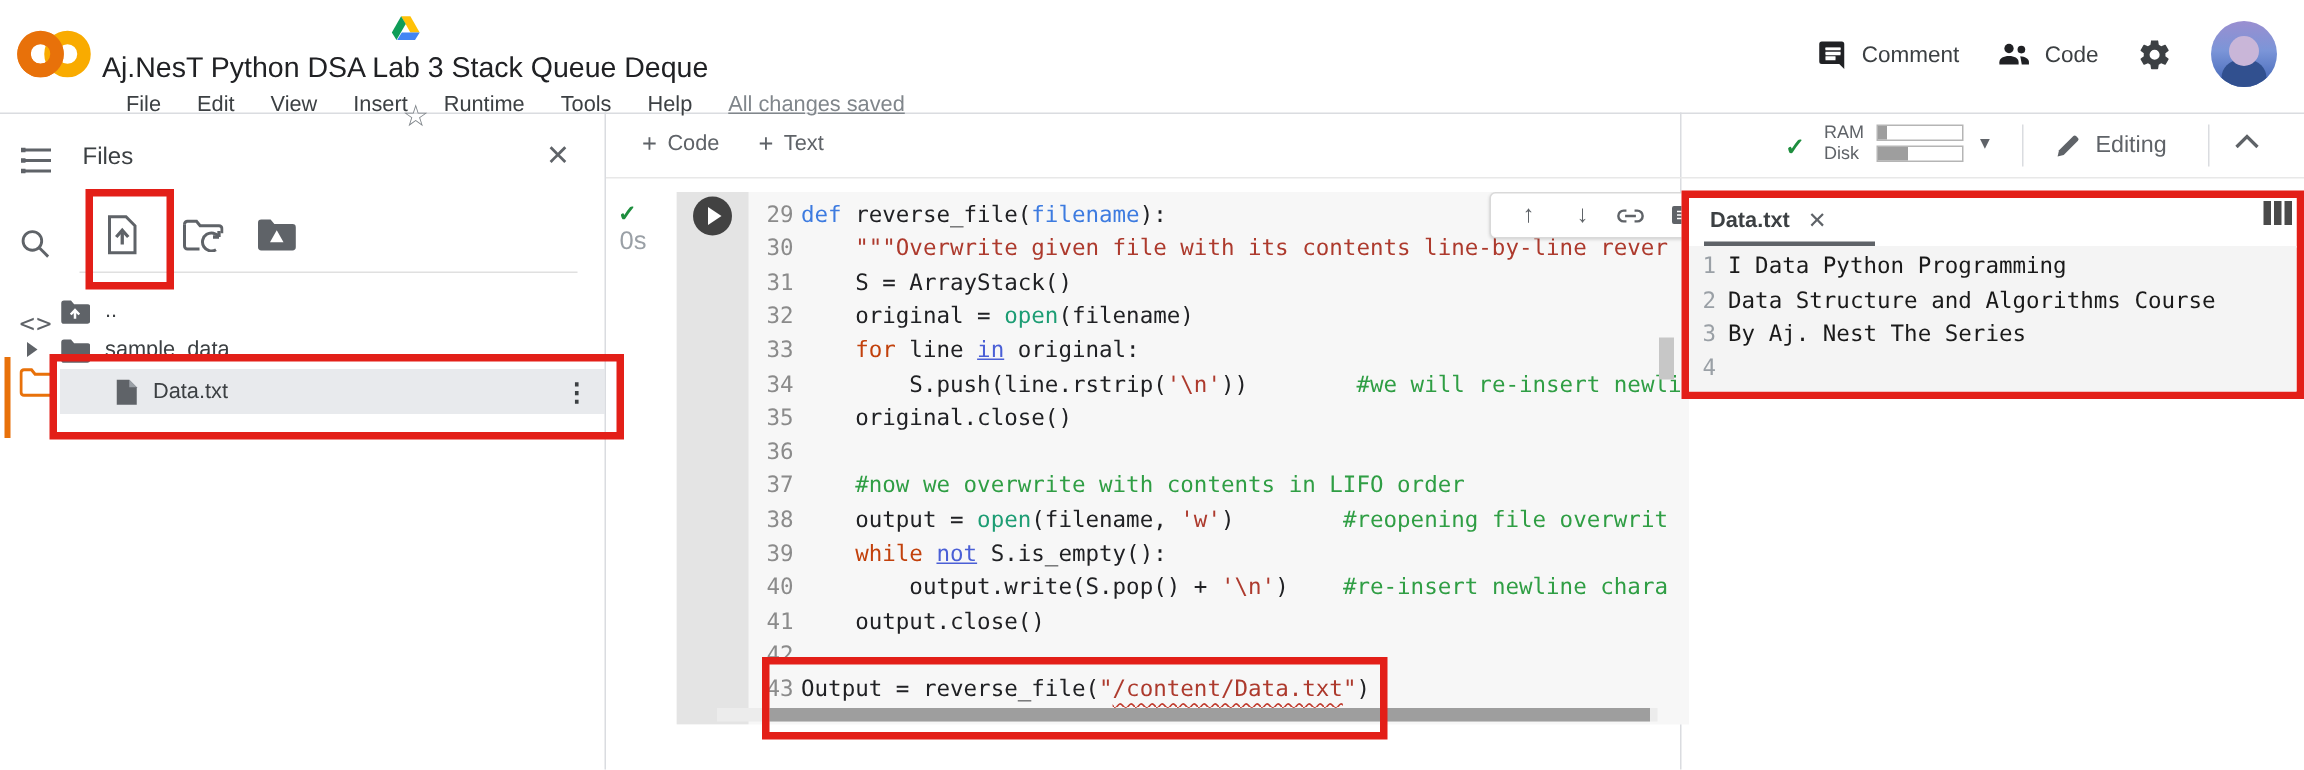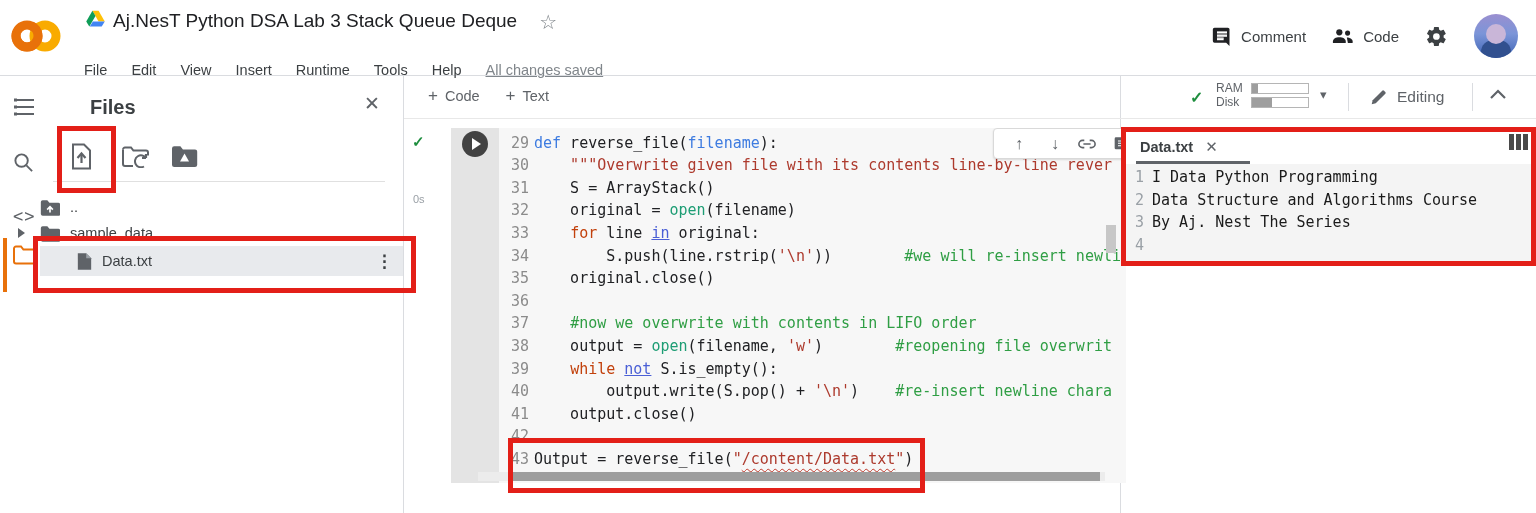--- a/index.html
+++ b/index.html
@@ -1,53 +1,53 @@
 <!DOCTYPE html>
 <html><head>
 <meta charset="utf-8">
 <style>
   html,body{margin:0;padding:0;background:#fff;width:1536px;height:513px;overflow:hidden;
     font-family:"Liberation Sans",sans-serif;-webkit-font-smoothing:antialiased;}
   
   #header{position:absolute;left:0;top:0;width:1536px;height:75px;background:#fff;border-bottom:1px solid #dadce0;}
   #logo{position:absolute;left:10px;top:10px;width:52px;height:52px;}
-  #title-row{position:absolute;left:86px;top:10px;height:28px;display:flex;gap:8px;}
+  #title-row{position:absolute;left:68px;top:10px;height:28px;display:flex;align-items:center;gap:8px;flex-direction:column;}
   #nb-title{font-size:19px;color:#202124;}
   #star{font-size:20px;color:#80868b;margin-left:14px;}
   #menu-bar{position:absolute;left:84px;top:62px;display:flex;align-items:center;gap:24px;font-size:14.5px;color:#3c4043;}
   .mi{cursor:default;}
   .saved{color:#80868b;text-decoration:underline;}
   #hdr-right{position:absolute;right:18px;top:14px;display:flex;align-items:center;gap:26px;}
   .hbtn{display:flex;align-items:center;gap:9px;font-size:15px;color:#3c4043;}
   #avatar{width:44px;height:44px;border-radius:50%;background:linear-gradient(180deg,#9a8fd0 0%,#7b95d8 45%,#3f64b5 100%);position:relative;overflow:hidden;}
   #avatar:after{content:"";position:absolute;left:12px;top:10px;width:20px;height:20px;border-radius:50%;background:#c9b6d8;}
   #avatar .body{position:absolute;left:7px;top:26px;width:30px;height:20px;border-radius:12px 12px 0 0;background:#31508f;}
   
   .rail-ic{position:absolute;left:13px;color:#5f6368;}
   #active-bar{position:absolute;left:3px;top:238px;width:4px;height:54px;background:#e8710a;}
   
-  #files-title{position:absolute;left:55px;top:96px;font-size:20px;color:#3c4043;font-weight:bold;margin-left:35px;}
+  #files-title{position:absolute;left:55px;top:96px;font-size:16px;color:#3c4043;font-weight:normal;}
   #files-close{position:absolute;left:364px;top:92px;font-size:19px;color:#5f6368;}
   .fp-ic{position:absolute;top:143px;}
   #fp-divider{position:absolute;left:53px;top:181px;width:332px;height:1px;background:#e0e0e0;}
   .tree-row{position:absolute;left:40px;width:363px;height:30px;display:flex;align-items:center;font-size:14.5px;color:#3c4043;}
   .tree-label{margin-left:10px;}
   #row-data{background:#e8eaed;}
   .caret{position:absolute;left:-24px;width:0;height:0;border-left:7px solid #5f6368;border-top:5px solid transparent;border-bottom:5px solid transparent;}
   #dots{position:absolute;right:10px;font-size:17px;color:#3c4043;font-weight:bold;letter-spacing:0;}
   
   .vdiv{position:absolute;top:75px;width:1px;height:438px;background:#dadce0;}
   #hdiv{position:absolute;left:404px;top:118px;width:1132px;height:1px;background:#e8e8e8;}
   
   #addrow{position:absolute;left:428px;top:86px;display:flex;gap:26px;align-items:center;color:#5f6368;font-size:14.5px;}
   .addbtn{display:flex;align-items:center;gap:7px;}
   .plus{font-size:17px;}
   
   #exec-check{position:absolute;left:412px;top:133px;color:#1e8e3e;font-size:15px;font-weight:bold;}
-  #exec-time{position:absolute;left:413px;top:151px;color:#9aa0a6;font-size:11px;margin-top:42px;}
+  #exec-time{position:absolute;left:413px;top:151px;color:#9aa0a6;font-size:17px;}
   #cell{position:absolute;left:430px;top:128px;width:675px;height:355px;background:#f7f7f7;overflow:hidden;margin-left:21px;}
   #play-strip{position:absolute;left:0;top:0;width:48px;height:355px;background:#e4e4e4;}
   #play-btn{position:absolute;left:11px;top:3px;width:26px;height:26px;border-radius:50%;background:#424242;}
   #play-btn:after{content:"";position:absolute;left:10px;top:7px;border-left:9px solid #fff;border-top:6px solid transparent;border-bottom:6px solid transparent;}
   #code-lines{position:absolute;left:48px;top:-19px;white-space:pre;font-family:"DejaVu Sans Mono",monospace;font-size:15px;line-height:22.6px;}
   .cl{height:22.6px;}
   .ln{display:inline-block;width:30px;text-align:right;margin-right:5px;color:#8b8b8b;}
   .tp{color:#202124;} .tb{color:#3d7be0;} .tk{color:#c2410c;} .to{color:#4a5fd6;text-decoration:underline;}
   .tf{color:#1d9d74;} .ts{color:#ad3a2d;} .tc{color:#2f9e44;}
   .tw{color:#ad3a2d;text-decoration:underline wavy #c0392b 1px;text-underline-offset:4px;}

